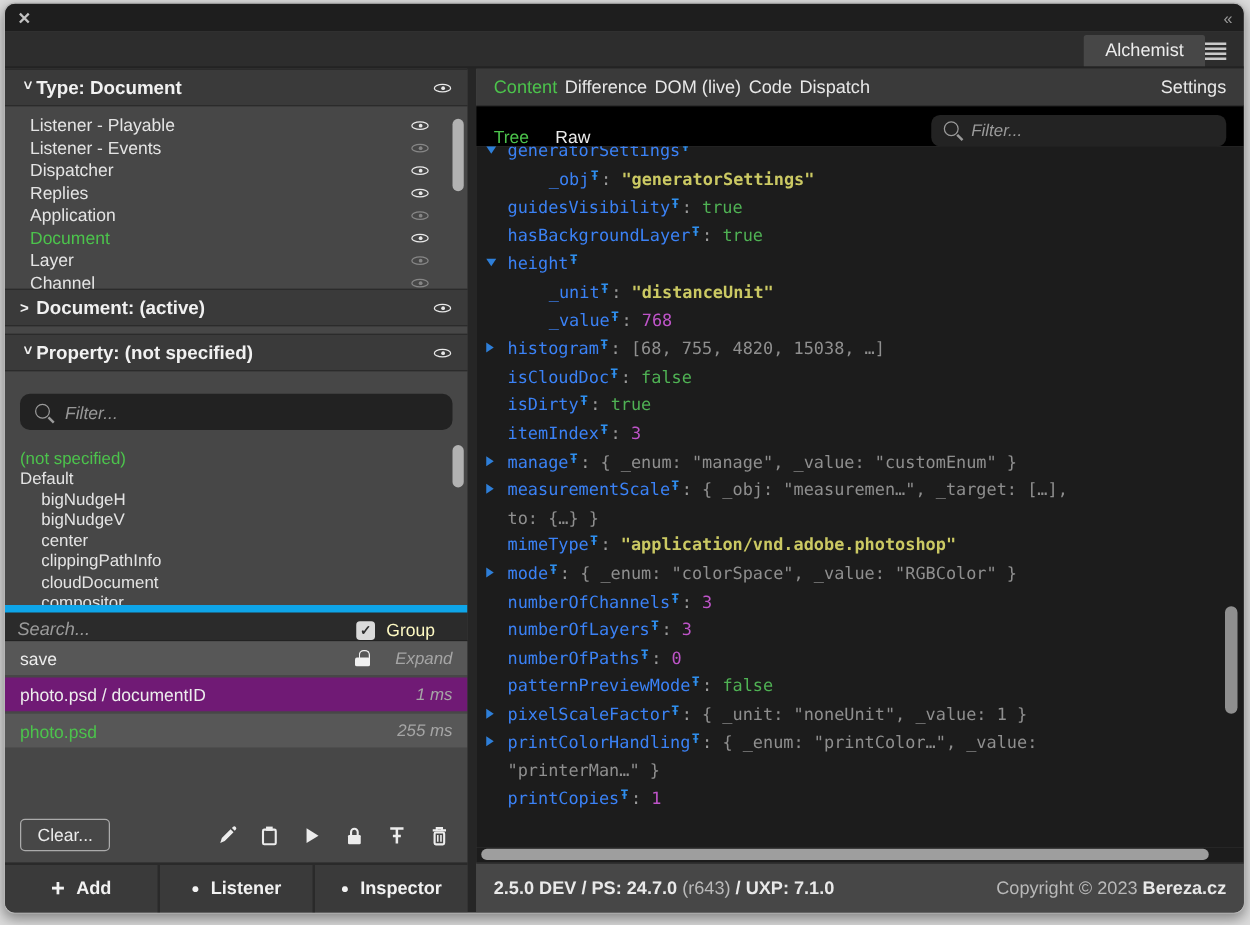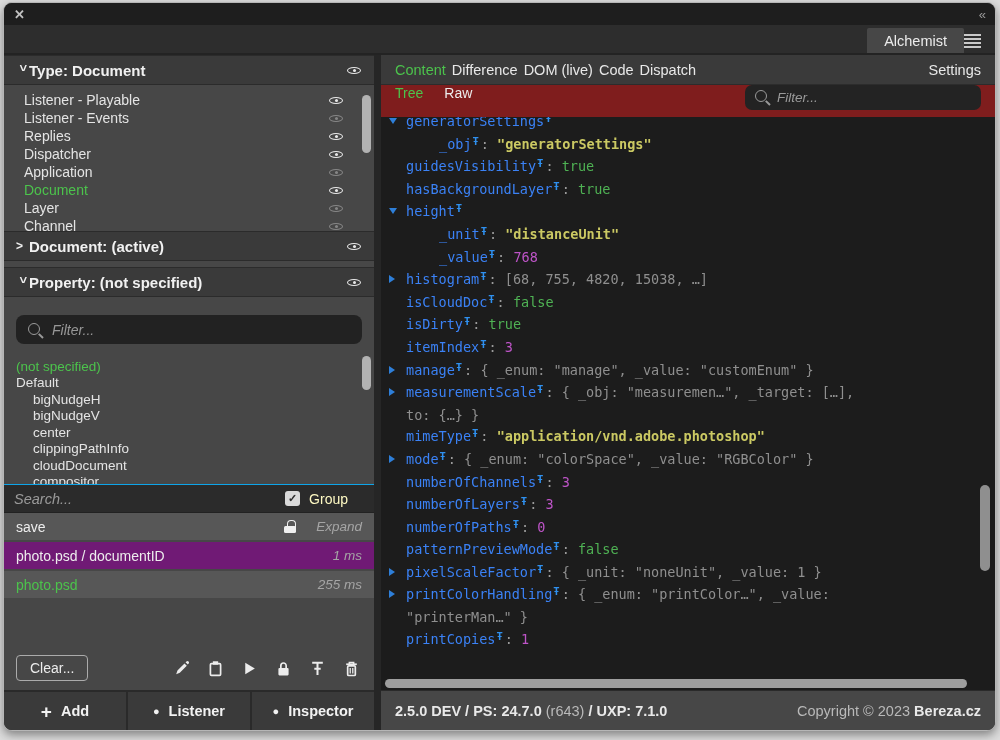--- a/index.html
+++ b/index.html
@@ -55,22 +55,22 @@
   .filter-input::placeholder { color:#979797; font-style:italic; }
   .mag { position:absolute; width:12px; height:12px; border:1.7px solid #9a9a9a; border-radius:50%; }
   .mag::after { content:""; position:absolute; width:6px; height:1.7px; background:#9a9a9a;
     transform:rotate(45deg); left:9px; top:11px; }
   .filter-wrap .mag { left:24px; top:26px; }
   .prop-list { height:132px; flex:0 0 auto; overflow:hidden; position:relative;
     padding:6px 20px 0 12px; font-size:13.5px; color:#e4e4e4; }
   .prow { height:16.5px; display:flex; align-items:center; }
   .prow.i1 { padding-left:17px; }
   
-  .search-strip { height:29px; flex:0 0 auto; background:#2b2b2b; border-top:1px solid #0ea5e9;
-    border-bottom:1px solid #222; display:flex; align-items:center; padding:0 10px; }
+  .search-strip { height:29px; flex:0 0 auto; background:#2b2b2b; border-top:6px solid #0ea5e9;
+    border-bottom:1px solid #222; display:flex; align-items:flex-end; padding:0 10px; }
   .search-input { flex:1; background:transparent; border:none; outline:none; color:#ddd;
     font-size:14.5px; font-family:"Liberation Sans",sans-serif; }
   .search-input::placeholder { color:#9a9a9a; font-style:italic; }
   .cb { width:15px; height:15px; background:#dadada; border-radius:3px; color:#2e2e2e;
     font-size:11px; font-weight:bold; display:flex; align-items:center; justify-content:center; margin:0 9px 0 6px; }
   .group-lbl { color:#fef9c3; font-size:14px; margin-right:16px; }
   
   .rrow { height:27px; margin-bottom:2px; background:#575757; display:flex; align-items:center;
     padding:0 12px; font-size:14px; color:#ededed; }
   .rrow.alt { background:#701a75; }
@@ -93,21 +93,21 @@
   .fbtn { flex:1; display:flex; align-items:center; justify-content:center; gap:9px;
     color:#f2f2f2; font-weight:bold; font-size:14.5px; border-right:2px solid #2a2a2a; }
   .fbtn:last-child { border-right:none; }
   .fbtn .plus { font-size:19px; font-weight:bold; line-height:1; }
   .fbtn .dot { font-size:11px; }
   
   .rtabs { height:30px; flex:0 0 auto; background:#3a3a3a; display:flex; align-items:center;
     padding:0 14px; gap:6px; font-size:14.5px; color:#e8e8e8; border-bottom:1px solid #2c2c2c; }
   .rtab.active { color:#4cc34c; }
   .settings { margin-left:auto; }
-  .subbar { height:32px; flex:0 0 auto; background:#7f1d1d; display:flex; align-items:flex-start;
+  .subbar { height:32px; flex:0 0 auto; background:#000000; display:flex; align-items:flex-end;
     padding:0 14px; font-size:14px; color:#ececec; position:relative; }
   .subtab.active { color:#4cc34c; }
   .rfilter-wrap { margin-left:auto; position:relative; width:236px; }
   .rfilter { width:100%; height:25px; background:#232323; border:none; border-radius:7px;
     color:#ddd; font-size:13.5px; padding:0 8px 0 32px; outline:none; font-family:"Liberation Sans",sans-serif; }
   .rfilter::placeholder { color:#9a9a9a; font-style:italic; }
   .rfilter-wrap .mag { left:10px; top:5px; }
   .rootbar { height:30px; flex:0 0 auto; background:#373737; border-bottom:1px solid #1f1f1f;
     display:flex; align-items:center; padding:0 14px; font-size:14px; color:#f0f0f0; }
   .root-link { font-weight:bold; text-decoration:underline; }
@@ -172,25 +172,25 @@
         <span class="vthumb t1"></span>
       <div class="trow">
             <span class="lbl">Listener - Playable</span>
             <span class="eye"></span>
           </div>
           <div class="trow">
             <span class="lbl">Listener - Events</span>
             <span class="eye dim"></span>
           </div>
           <div class="trow">
+            <span class="lbl">Dispatcher</span>
+            <span class="eye"></span>
+          </div>
+          <div class="trow">
             <span class="lbl">Replies</span>
-            <span class="eye"></span>
-          </div>
-          <div class="trow">
-            <span class="lbl">Dispatcher</span>
             <span class="eye"></span>
           </div>
           <div class="trow">
             <span class="lbl">Application</span>
             <span class="eye dim"></span>
           </div>
           <div class="trow">
             <span class="lbl green">Document</span>
             <span class="eye"></span>
           </div>

